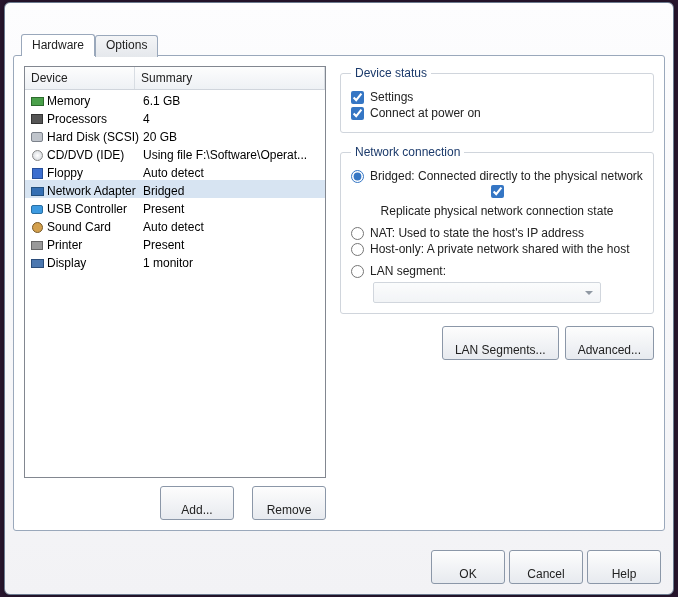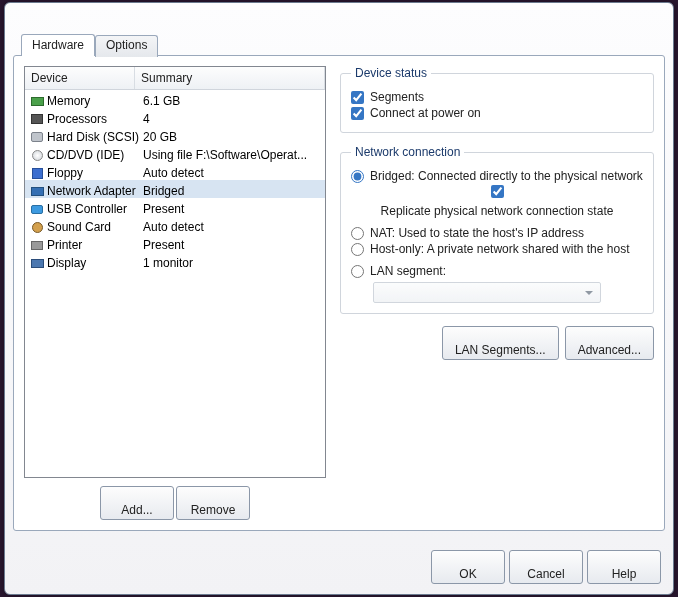--- a/index.html
+++ b/index.html
@@ -21,21 +21,21 @@
   .list-header { display: flex; background: linear-gradient(#fdfdfd,#eef1f5); border-bottom: 1px solid #d0d5dc; }
   .list-header div { padding: 4px 6px; border-right: 1px solid #d8dde3; color: #222; }
   .col-device { width: 110px; }
   .col-summary { flex: 1; }
   .list-body { }
   .row { display: flex; align-items: flex-end; height: 18px; padding: 0 4px; }
   .row.selected { background: #d7e4f2; }
   .dev-icon { width: 16px; height: 14px; display: flex; align-items: center; justify-content: center; margin-right: 2px; }
   .dev-label { width: 92px; white-space: nowrap; overflow: hidden; text-overflow: ellipsis; }
   .dev-summary { flex: 1; white-space: nowrap; overflow: hidden; text-overflow: ellipsis; padding-left: 4px; }
-  .btn-row { display: flex; gap: 2px; justify-content: center; padding-top: 8px; }
+  .btn-row { display: flex; gap: 18px; justify-content: flex-end; padding-top: 8px; }
   button.win { height: 21px; min-width: 74px; padding: 16px 12px; border: 1px solid #8b97a8; border-radius: 3px; background: linear-gradient(#fdfdfd,#e7eaef); color: #222; }
   
   .right-pane { flex: 1; }
   fieldset { border: 1px solid #d0d5dc; border-radius: 3px; padding: 8px 10px 10px; margin: 0 0 12px 0; }
   legend { color: #1b3a6b; padding: 0 4px; }
   label.chk, label.rad { display: flex; align-items: center; gap: 6px; margin: 2px 0; color: #222; }
   input[type=checkbox], input[type=radio] { width: 13px; height: 13px; margin: 0; accent-color: #3576c4; }
   .indent { margin-left: 22px; flex-direction: column; }
   .segment-dd { margin-left: 22px; margin-top: 4px; width: 228px; height: 21px; border: 1px solid #c2c9d2; background: linear-gradient(#fafbfc,#eef1f4); border-radius: 2px; position: relative; opacity: .75; }
   .segment-dd::after { content: ""; position: absolute; right: 7px; top: 8px; border: 4px solid transparent; border-top-color: #6b7785; }
@@ -149,21 +149,21 @@
           <button class="win">Add...</button>
           <button class="win">Remove</button>
         </div>
       </div>
 
       <div class="right-pane">
         <fieldset>
           <legend>Device status</legend>
           <label class="chk">
             <input type="checkbox" checked="" style="">
-            <span>Segments</span>
+            <span>Settings</span>
           </label>
           <label class="chk">
             <input type="checkbox" checked="" style="">
             <span>Connect at power on</span>
           </label>
         </fieldset>
 
         <fieldset>
           <legend>Network connection</legend>
           <label class="rad">

